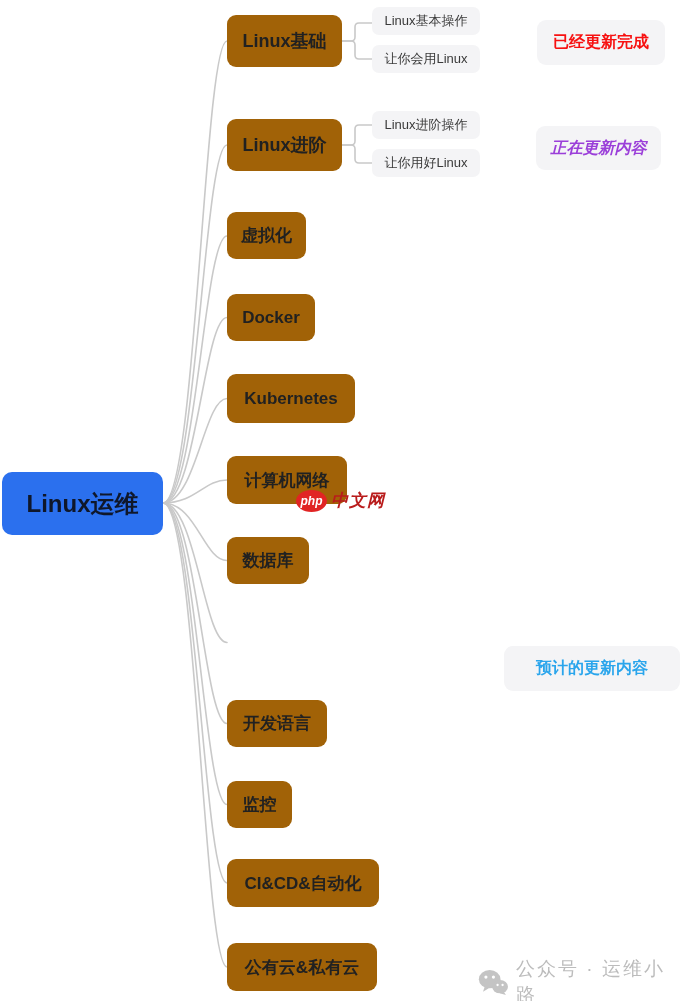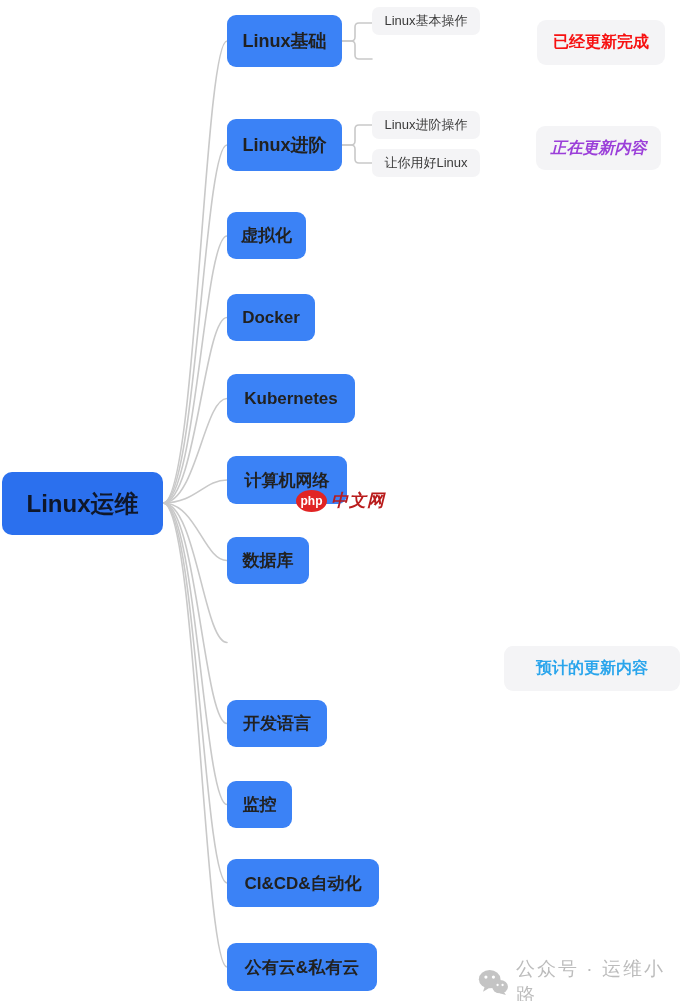--- a/index.html
+++ b/index.html
@@ -1,21 +1,21 @@
 <!DOCTYPE html>
 <html><head>
 <meta charset="utf-8">
 <style>
   html,body{margin:0;padding:0;background:#ffffff;}
   body{font-family:"Liberation Sans","DejaVu Sans",sans-serif;}
   .canvas{position:relative;width:683px;height:1001px;background:#ffffff;overflow:hidden;}
   .links{position:absolute;left:0;top:0;width:683px;height:1001px;}
 
   .node{position:absolute;display:flex;align-items:center;justify-content:center;
-        background:#3b82f6;border-radius:9px;color:#212121;font-weight:700;
+        background:#a16207;border-radius:9px;color:#212121;font-weight:700;
         font-size:17px;white-space:nowrap;box-sizing:border-box;}
   .root{left:2px;top:472px;width:161px;height:63px;background:#2b70ee;color:#0f172a;
         font-size:24px;border-radius:10px;}
   .b1{left:227px;top:15px;width:115px;height:52px;font-size:18px;}
   .b2{left:227px;top:119px;width:115px;height:52px;font-size:18px;}
   .b3{left:227px;top:212px;width:79px;height:47px;}
   .b4{left:227px;top:294px;width:88px;height:47px;}
   .b5{left:227px;top:374px;width:128px;height:49px;}
   .b6{left:227px;top:456px;width:120px;height:48px;}
   .b7{left:227px;top:537px;width:82px;height:47px;}
@@ -32,21 +32,21 @@
 
   .status{position:absolute;display:flex;align-items:center;justify-content:center;
           background:#f4f4f6;border-radius:9px;font-weight:700;font-size:16px;white-space:nowrap;}
   .st-done{left:537px;top:20px;width:128px;height:45px;color:#f71111;text-align:center;}
   .st-progress{left:536px;top:126px;width:125px;height:44px;color:#9b3fd9;font-style:italic;}
   .st-planned{left:504px;top:646px;width:176px;height:45px;color:#2aa5ec;}
 
   .php-mark{position:absolute;left:296px;top:489px;display:flex;align-items:center;gap:4px;}
   .php-ball{display:flex;align-items:center;justify-content:center;width:31px;height:22px;
             background:#e12424;border-radius:50%;color:#ffffff;font-weight:700;
-            font-size:12px;}
+            font-style:italic;font-size:12px;}
   .php-site{font-style:italic;font-weight:700;font-size:17px;color:#b91c1c;letter-spacing:1px;}
 
   .wechat-mark{position:absolute;left:478px;top:956px;display:flex;align-items:center;gap:8px;}
   .wechat-text{font-size:19px;color:#bcbcbc;letter-spacing:2px;}
 </style>
 </head>
 <body>
 
 <div class="canvas">
 
@@ -77,20 +77,21 @@
   <div class="node b4">Docker</div>
   <div class="node b5">Kubernetes</div>
   <div class="node b6">计算机网络</div>
   <div class="node b7">数据库</div>
   <div class="node b9">开发语言</div>
   <div class="node b10">监控</div>
   <div class="node b11">CI&amp;CD&amp;自动化</div>
   <div class="node b12">公有云&amp;私有云</div>
 
   <div class="child c1">Linux基本操作</div>
+  <div class="child c2">让你会用Linux</div>
   <div class="child c3">Linux进阶操作</div>
   <div class="child c4">让你用好Linux</div>
 
   <div class="status st-done">已经更新完成</div>
   <div class="status st-progress">正在更新内容</div>
   <div class="status st-planned">预计的更新内容</div>
 
   <div class="php-mark">
     <span class="php-ball">php</span>
     <span class="php-site">中文网</span>

